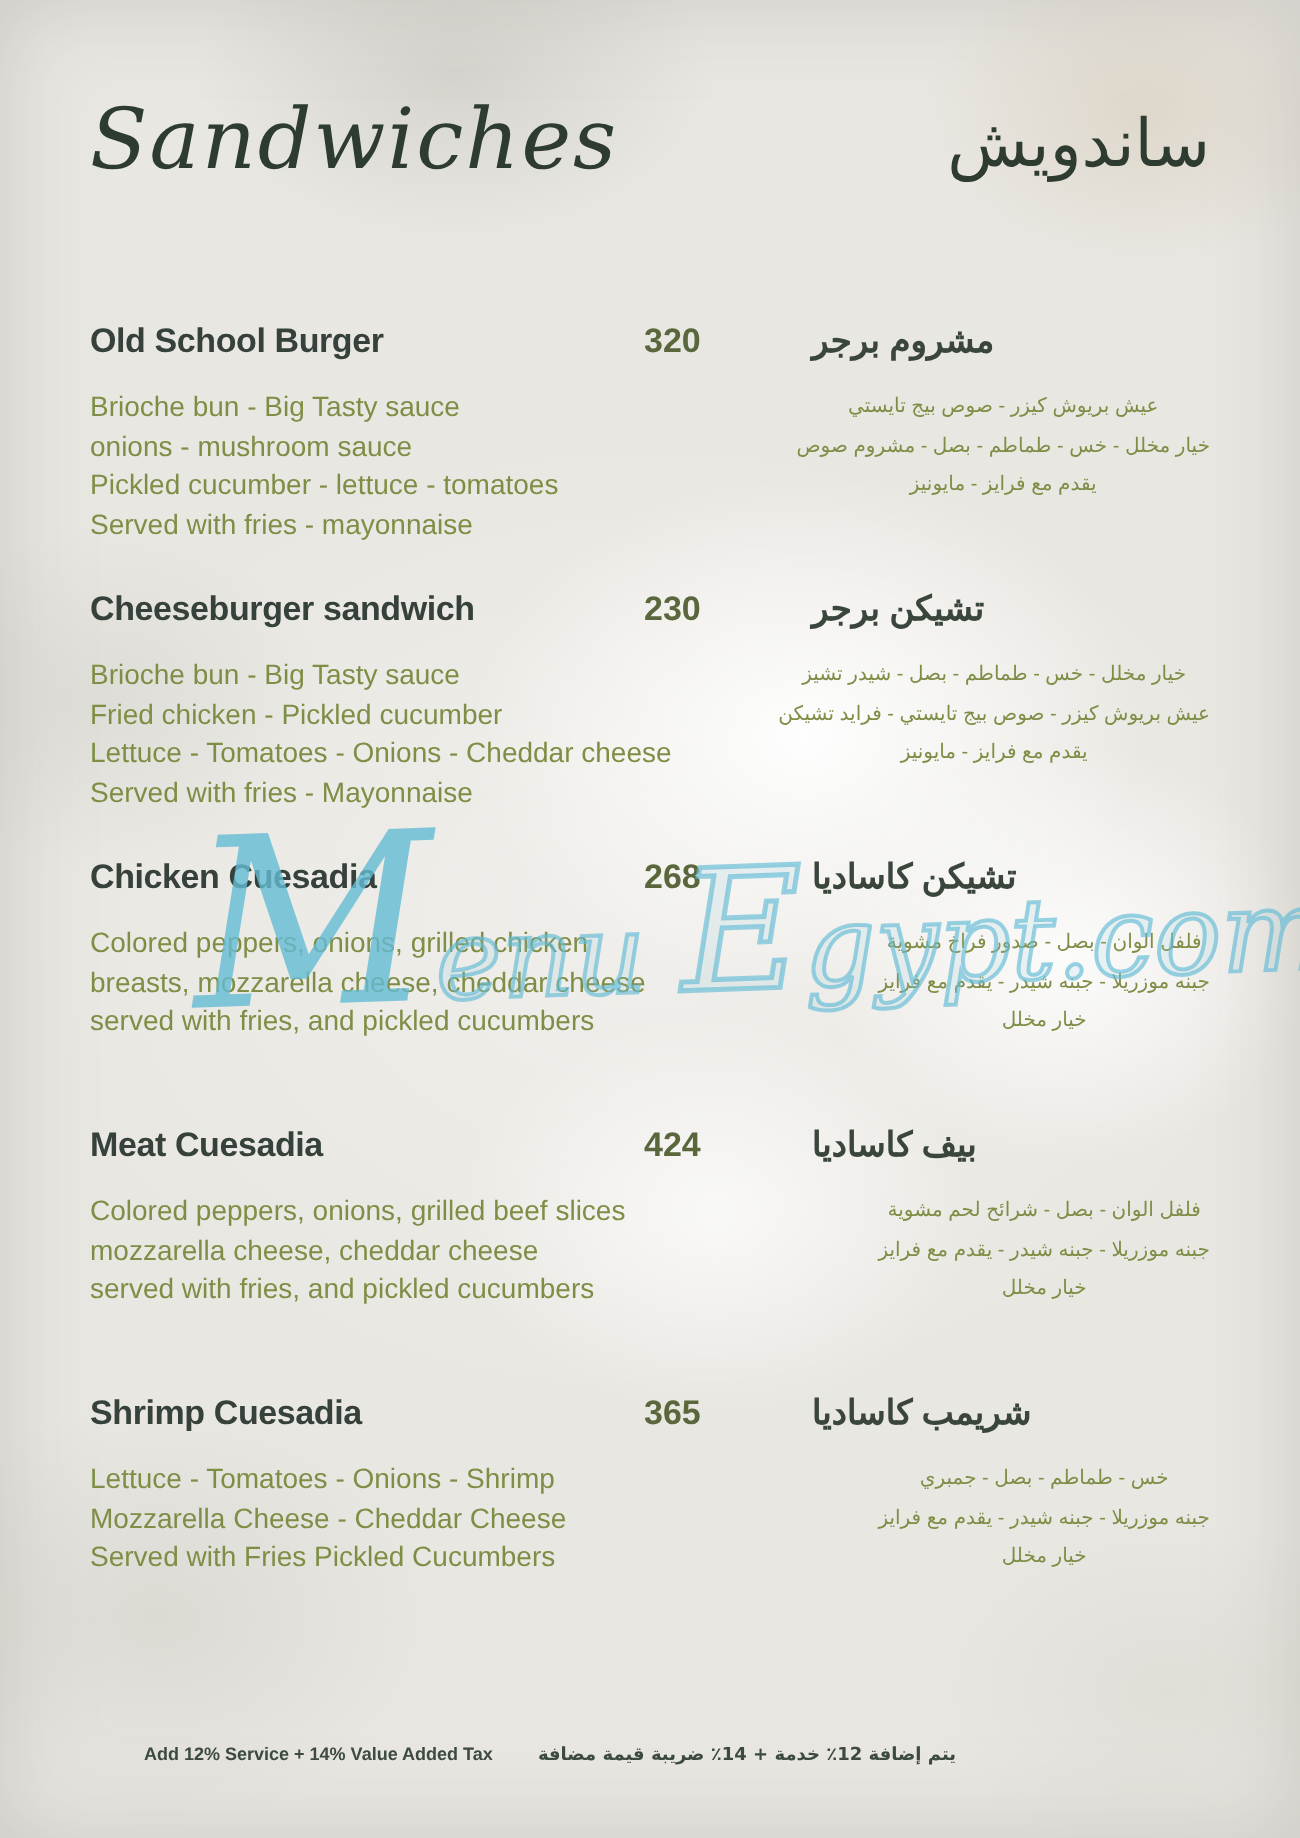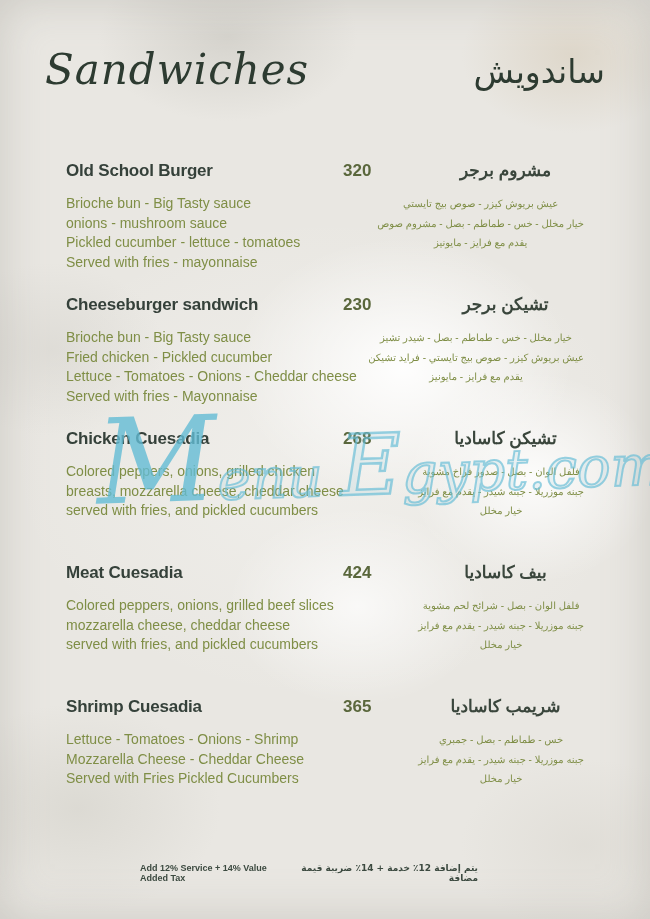--- a/index.html
+++ b/index.html
@@ -29,47 +29,47 @@
   .title-en {
     margin:0; font-family:"DejaVu Serif", serif; font-style:italic; font-weight:normal;
     font-size:42px; line-height:1.15; color:#2d3b31; letter-spacing:1px;
   }
   .title-ar {
     margin:0; direction:rtl; font-family:"DejaVu Sans", sans-serif;
     font-size:33px; line-height:1.3; color:#2d3b31; font-weight:normal;
   }
 
   
-  .menu { position:relative; z-index:2; padding:0 66px; margin-top:66px; }
+  .menu { position:relative; z-index:2; padding:0 45px; margin-top:66px; }
   .item { min-height:134px; }
   .item-head { display:flex; align-items:baseline; }
   .name-en { flex:0 0 277px; font-size:17px; font-weight:bold; color:#35413a; letter-spacing:-0.2px; }
   .price   { flex:0 0 84px;  font-size:17px; font-weight:bold; color:#5a673c; }
-  .name-ar { flex:1; text-align:center; direction:rtl; font-size:17px; font-weight:bold; color:#3a463c; }
+  .name-ar { flex:1; text-align:left; direction:rtl; font-size:17px; font-weight:bold; color:#3a463c; }
   .item-body { display:flex; justify-content:space-between; align-items:flex-start; margin-top:13px; }
   .desc-en { max-width:335px; font-size:14px; line-height:19.5px; color:#7f8e46; }
   .desc-ar { max-width:285px; text-align:center; direction:rtl; font-size:10px; line-height:19.5px; color:#7f8e46; }
 
   
   .watermark {
     position:absolute; top:394px; left:96px; z-index:3;
     white-space:nowrap; pointer-events:none;
     font-family:"DejaVu Serif", serif; font-style:italic;
     transform:rotate(-2deg);
   }
   .wm-m   { font-size:118px; line-height:1; color:rgba(99,187,213,0.8); }
   .wm-small { font-size:56px; color:rgba(143,201,220,0.16); -webkit-text-stroke:2px rgba(99,187,213,0.65); }
   .wm-big   { font-size:84px; color:rgba(143,201,220,0.16); -webkit-text-stroke:2.5px rgba(99,187,213,0.65); }
 
   
   .footer {
     position:absolute; left:0; right:0; bottom:36px; z-index:2;
     display:flex; justify-content:space-between; align-items:baseline;
-    padding:0 172px 0 116px;
-    font-size:9px; font-weight:bold; color:#3c4a40;margin-left:24px;
+    padding:0 172px 0 72px;
+    font-size:9px; font-weight:bold; color:#3c4a40;
   }
   .footer-ar { direction:rtl; font-family:"DejaVu Sans", sans-serif; font-size:9px; }
 </style>
 </head>
 <body>
 
 <div class="page">
 
   <div class="watermark">
     <span class="wm-m">M</span><span class="wm-small">enu </span><span class="wm-big">E</span><span class="wm-small">gypt.com</span>

